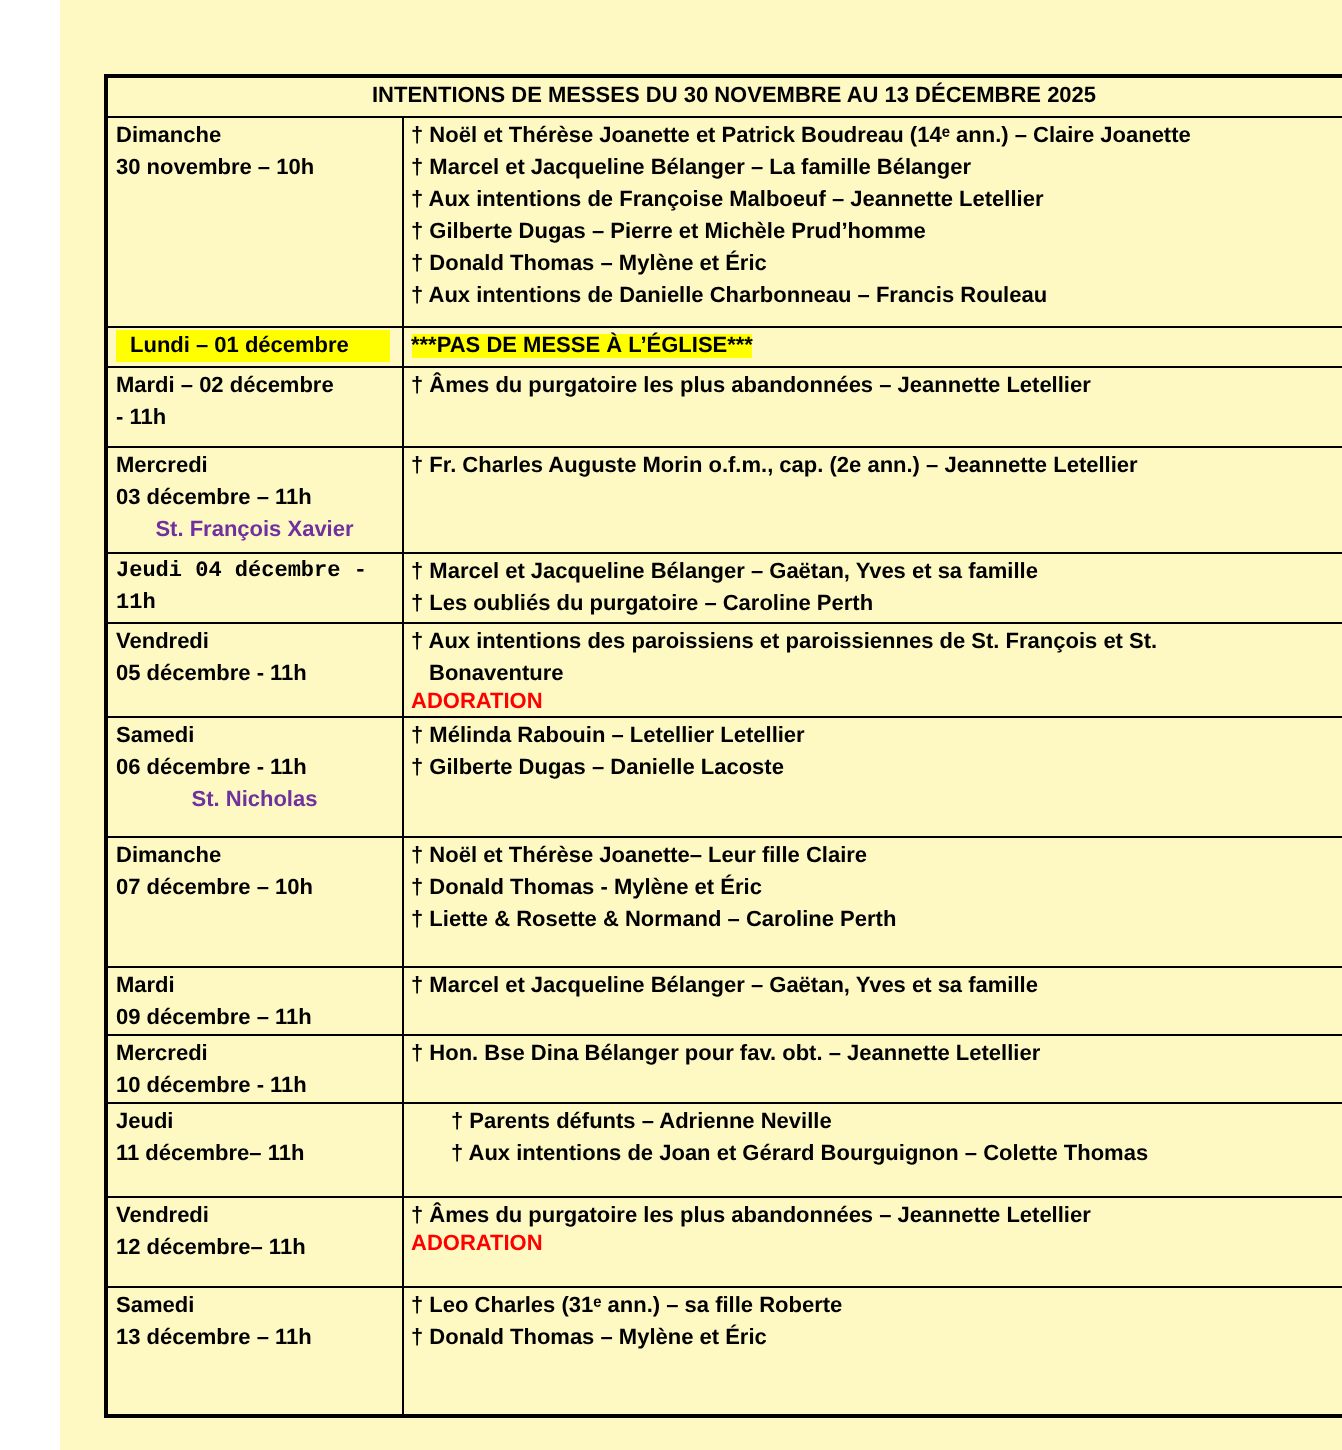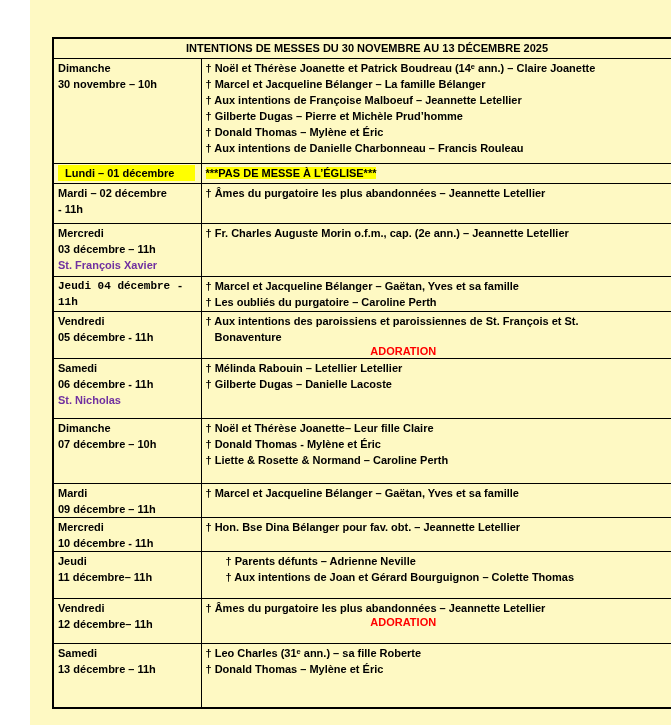--- a/index.html
+++ b/index.html
@@ -22,24 +22,24 @@
     padding:1px 4px 0 4px;
     font-weight:bold;font-size:11px;line-height:16px;color:var(--ink);
     overflow:hidden;
   }
   td.title-cell{
     text-align:center;height:18px;
     color:var(--blue);font-size:15px;line-height:18px;
     padding:1px 2px 0 2px;
   }
   .day-line{white-space:nowrap;}
-  .saint-line{color:var(--purple);white-space:nowrap;}
+  .saint-line{color:var(--purple);white-space:nowrap;text-align:center;}
   .line{white-space:nowrap;}
   .cont{padding-left:9px;white-space:nowrap;}
-  .adoration{color:var(--red);text-align:center;margin-right:75px;line-height:13px;white-space:nowrap;}
+  .adoration{color:var(--red);margin-right:75px;line-height:13px;white-space:nowrap;}
   .hl{background:var(--yellow);}
   td.hl-day-cell{padding-left:0;padding-right:0;}
   .hl-day{display:inline-block;background:var(--yellow);padding:0 7px;min-width:137px;box-sizing:border-box;}
 </style>
 </head>
 <body>
 
 <div class="sheet">
   <table class="mass-table">
     <colgroup>

